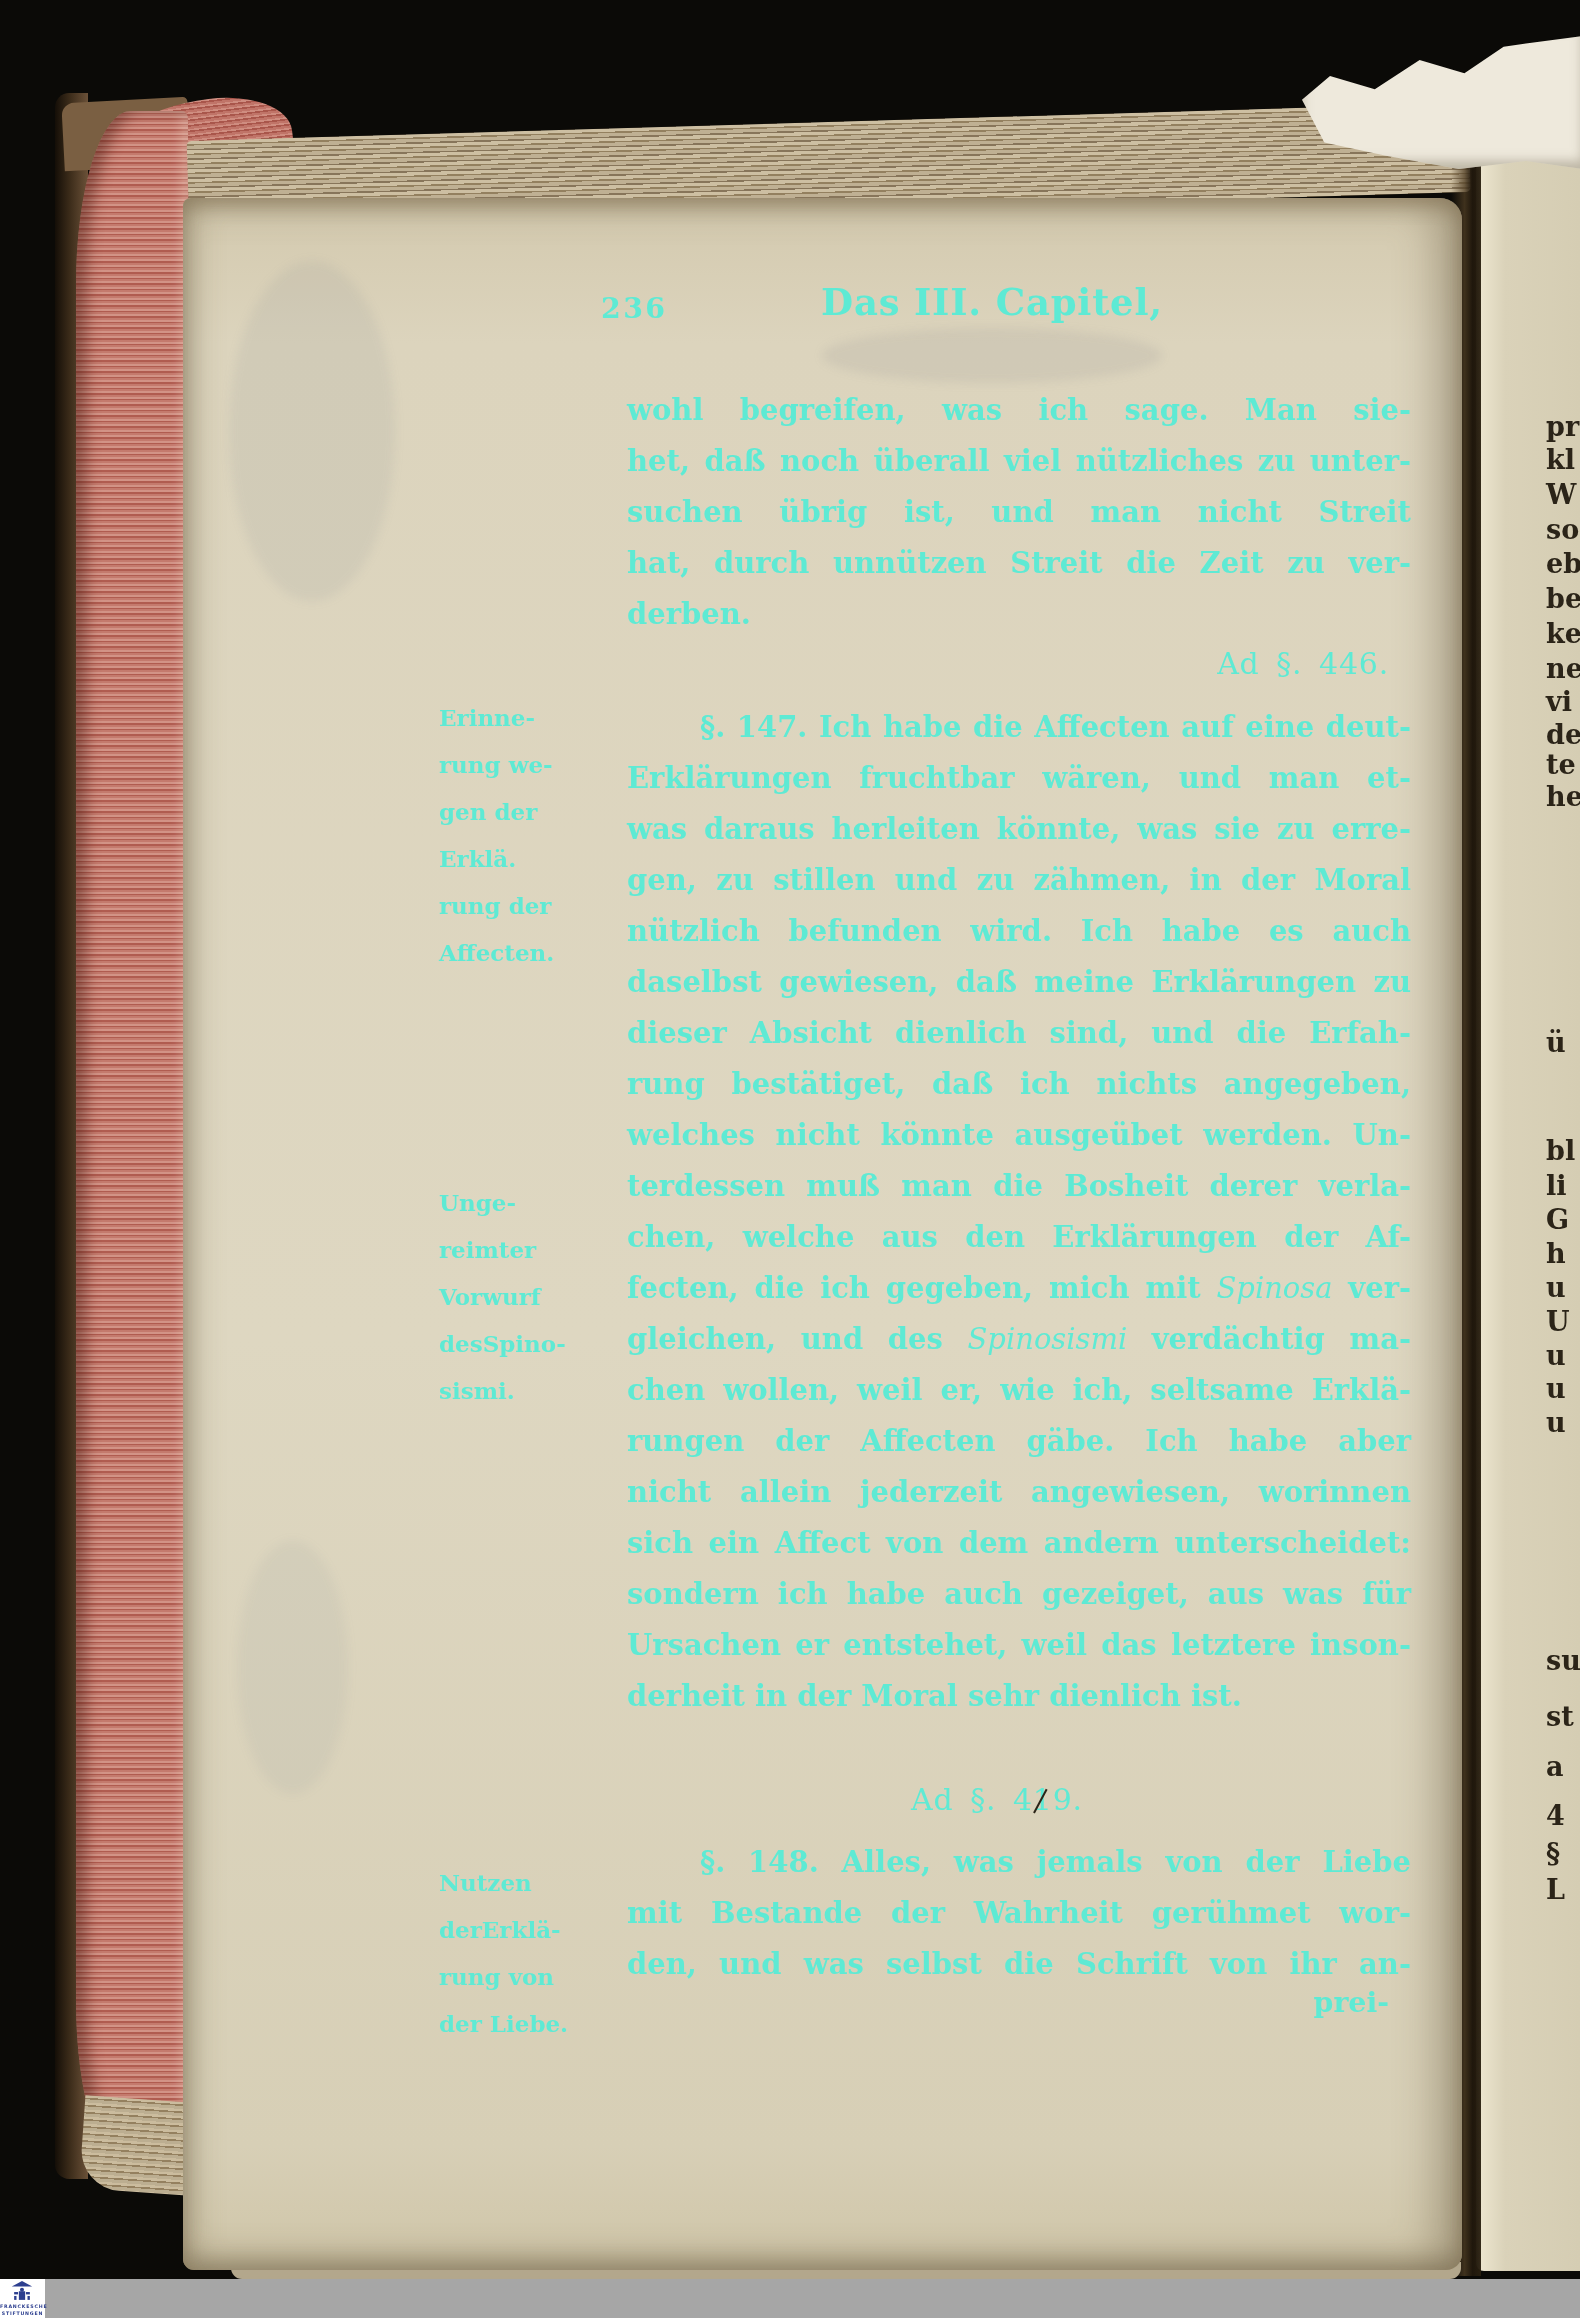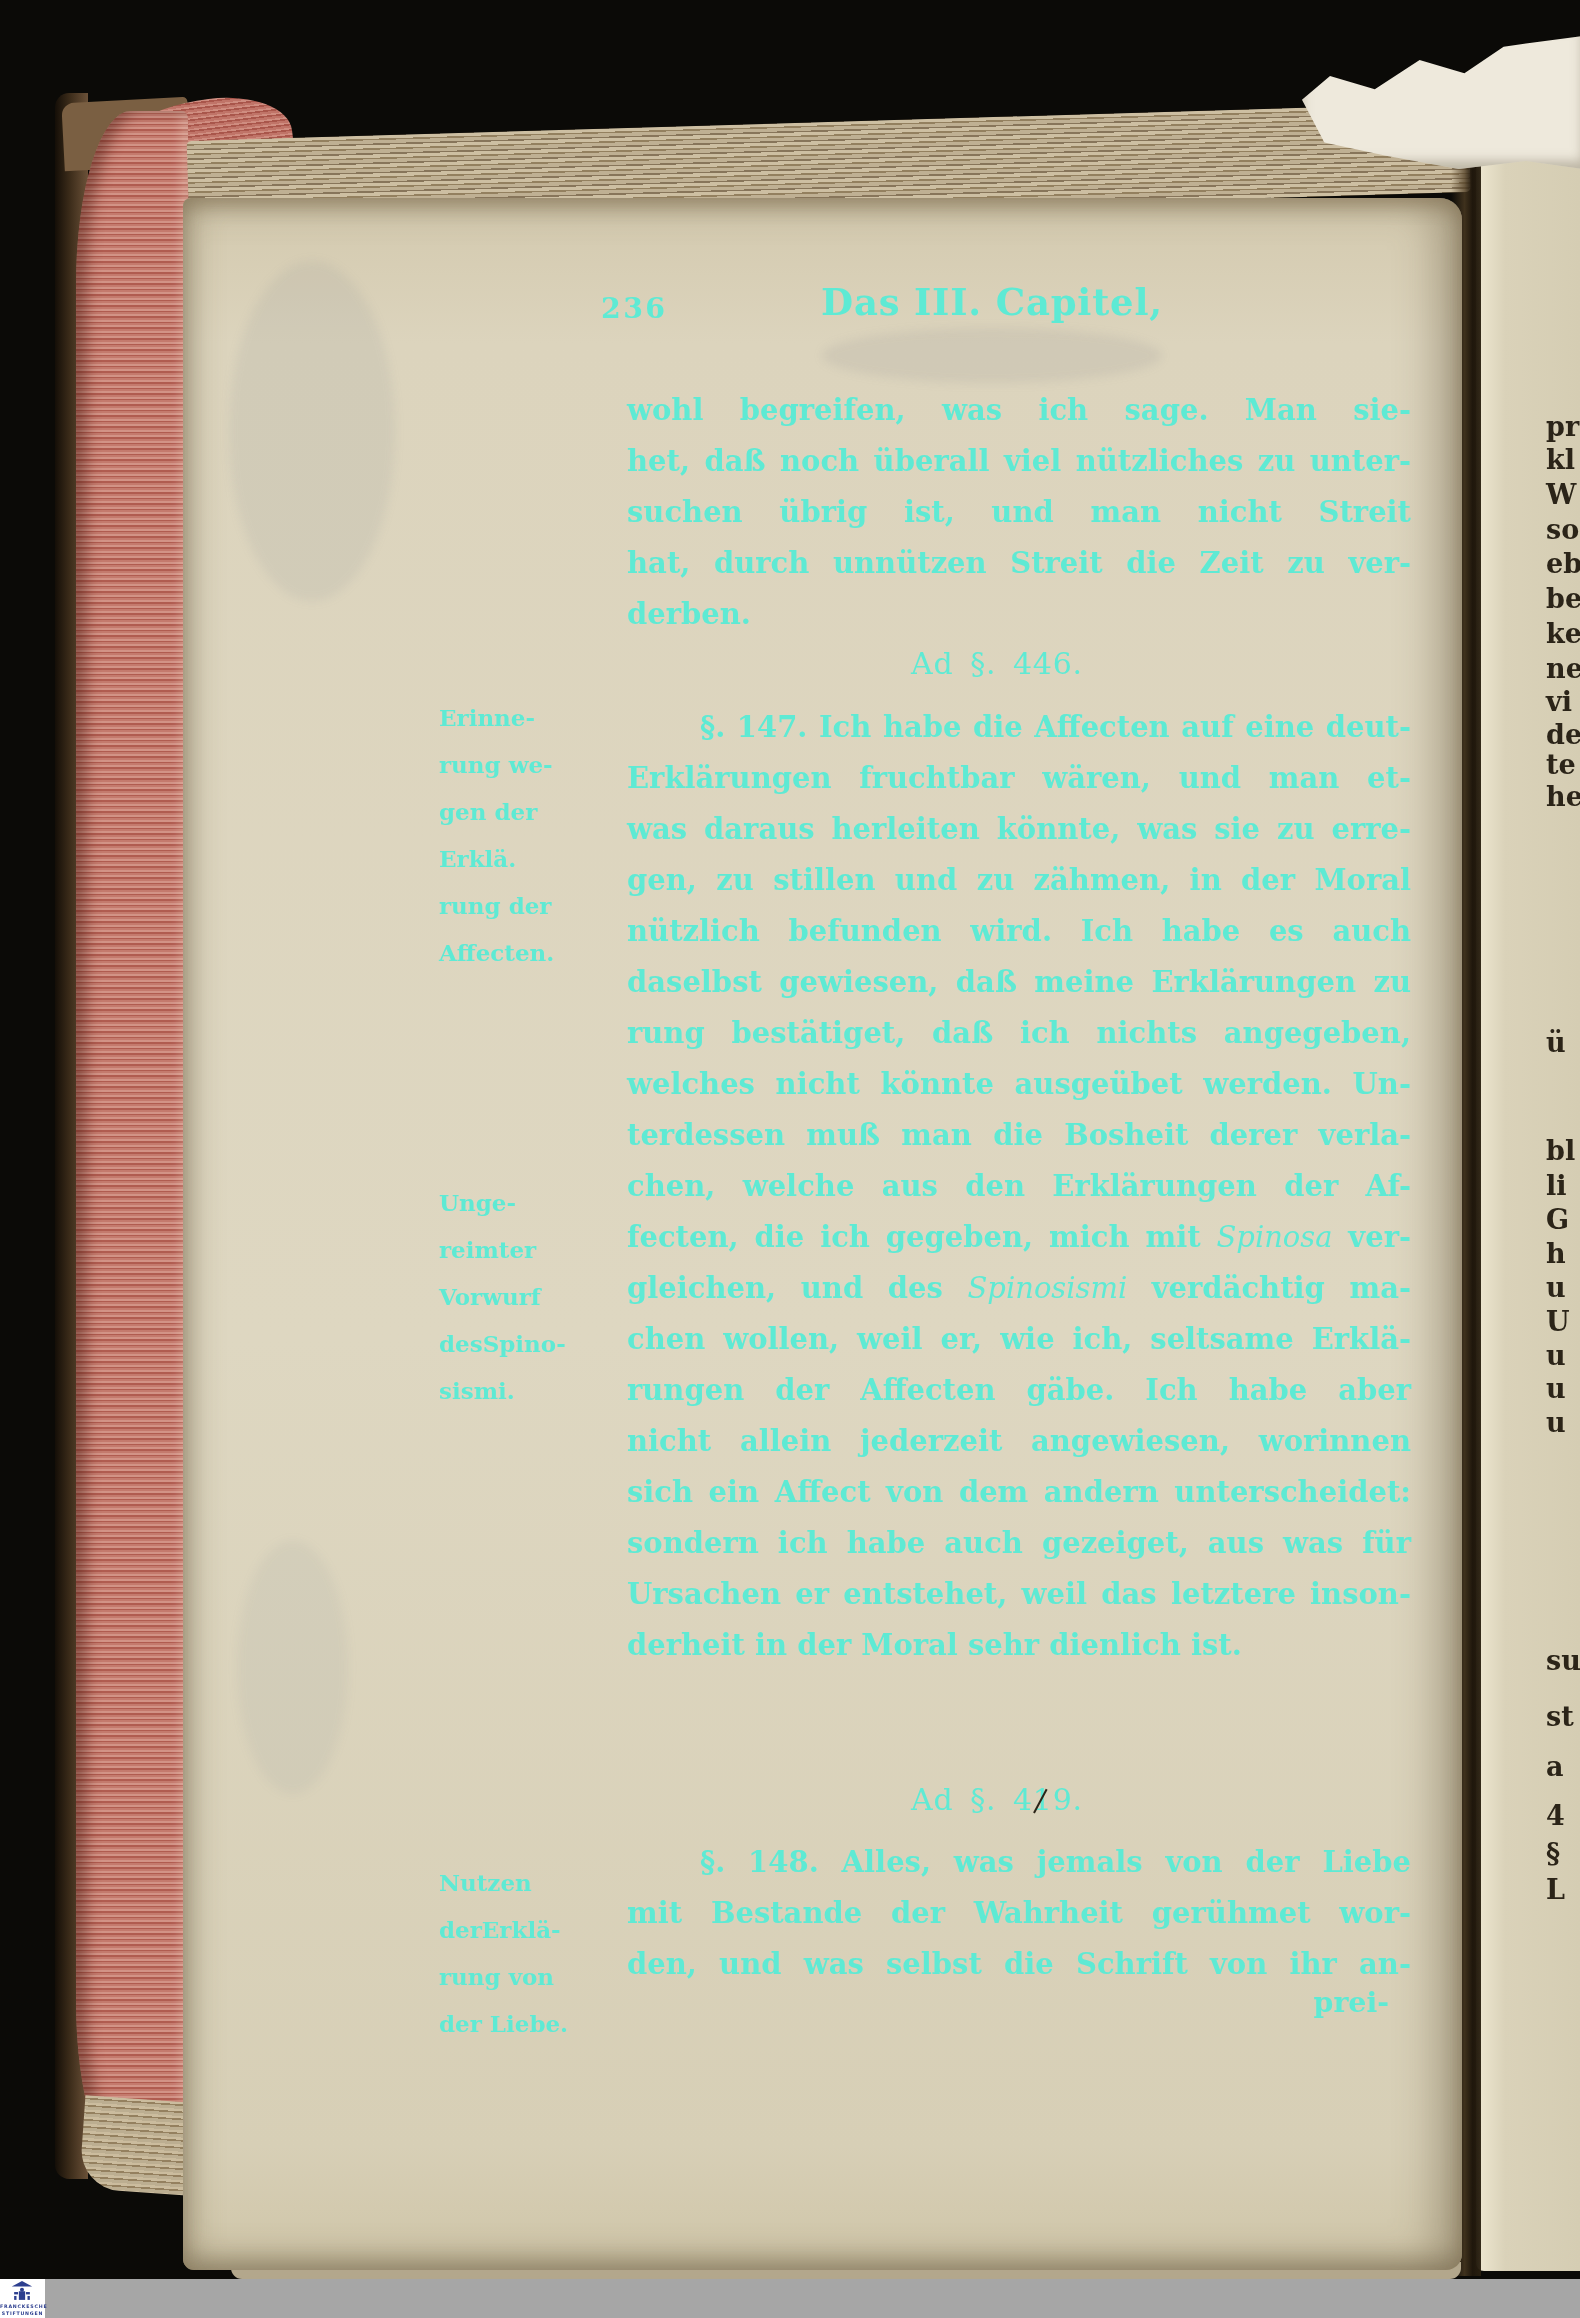--- a/index.html
+++ b/index.html
@@ -56,21 +56,21 @@
   .para{width:784px;left:627px;font-size:29px;font-weight:700;}
   .para .line{height:51px;line-height:51px;text-align:justify;text-align-last:justify;
     overflow:visible;white-space:normal;}
   .para .line.nojust{text-align-last:left;}
   .para .line.indent{padding-left:73px;}
   .para1{top:385px;}
   .para2{top:702px;}
   .para3{top:1837px;}
   .sec-heading{left:605px;width:784px;text-align:center;font-size:30px;font-weight:400;
     word-spacing:6.3px;letter-spacing:0.8px;}
-  .heading1{top:646px;}
+  .heading1{top:646px;text-align:right;}
   .heading2{top:1782px;}
   .struck{position:relative;display:inline-block;}
   .struck::after{content:"";position:absolute;left:-5.5px;top:50%;width:27px;height:2.4px;
     background:#2b2417;transform:rotate(-62deg);}
   .catchword{left:605px;top:1985px;width:784px;text-align:right;font-size:28.4px;font-weight:700;}
   .it{font-style:italic;font-weight:400;}
 
   .note{left:439px;width:168px;font-size:23px;font-weight:700;line-height:47px;}
   .note1{top:694px;}
   .note2{top:1179px;}
@@ -122,20 +122,21 @@
 
   <div class="abs ink sec-heading heading1">Ad §. 446.</div>
 
   <div class="abs ink para para2">
       <div class="line indent">§. 147. Ich habe die Affecten auf eine deut-</div>
       <div class="line">Erklärungen fruchtbar wären, und man et-</div>
       <div class="line">was daraus herleiten könnte, was sie zu erre-</div>
       <div class="line">gen, zu stillen und zu zähmen, in der Moral</div>
       <div class="line">nützlich befunden wird. Ich habe es auch</div>
       <div class="line">daselbst gewiesen, daß meine Erklärungen zu</div>
+      <div class="line">dieser Absicht dienlich sind, und die Erfah-</div>
       <div class="line">rung bestätiget, daß ich nichts angegeben,</div>
       <div class="line">welches nicht könnte ausgeübet werden. Un-</div>
       <div class="line">terdessen muß man die Bosheit derer verla-</div>
       <div class="line">chen, welche aus den Erklärungen der Af-</div>
       <div class="line"><span>fecten, die ich gegeben, mich mit </span><span class="it">Spinosa</span><span> ver-</span></div>
       <div class="line"><span>gleichen, und des </span><span class="it">Spinosismi</span><span> verdächtig ma-</span></div>
       <div class="line">chen wollen, weil er, wie ich, seltsame Erklä-</div>
       <div class="line">rungen der Affecten gäbe. Ich habe aber</div>
       <div class="line">nicht allein jederzeit angewiesen, worinnen</div>
       <div class="line">sich ein Affect von dem andern unterscheidet:</div>

